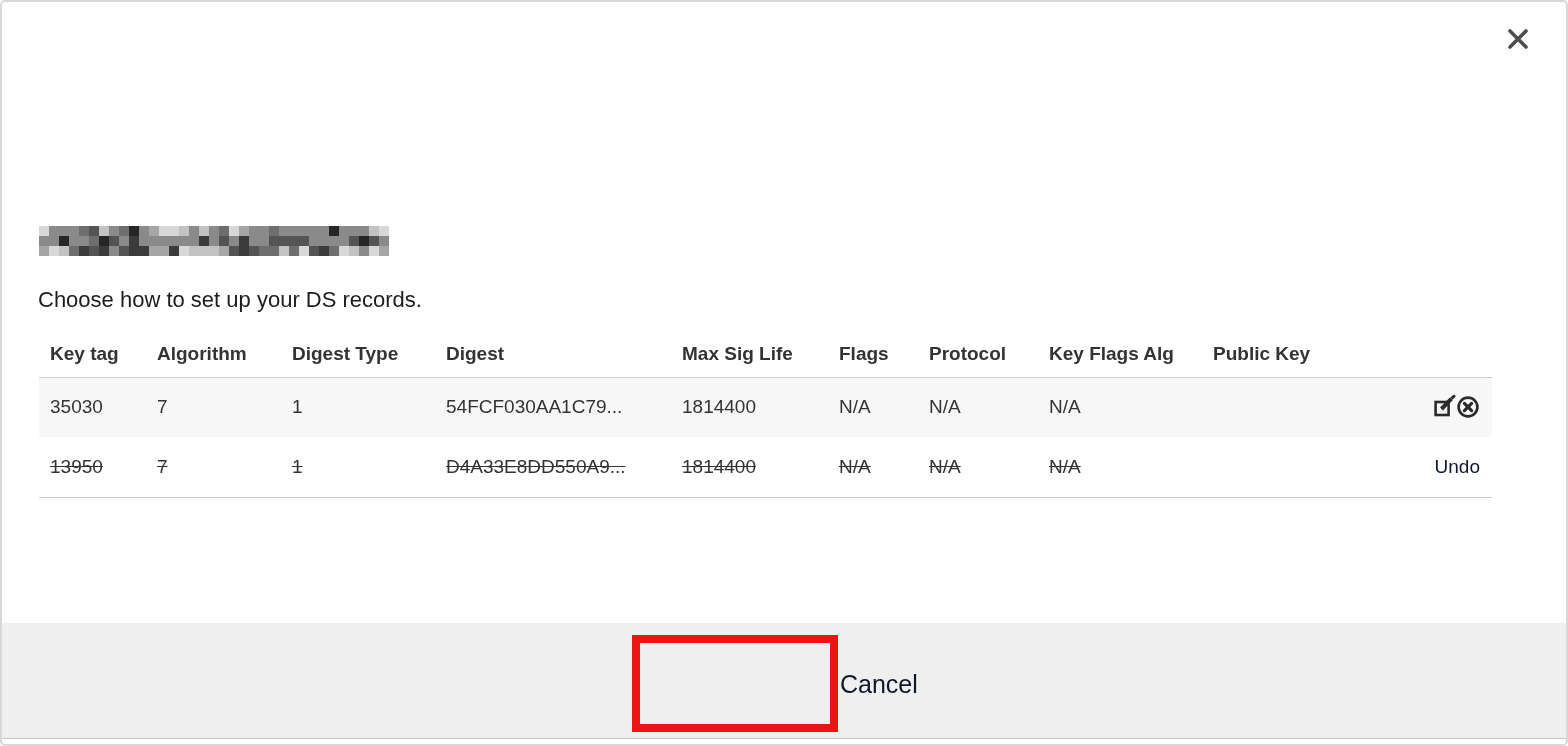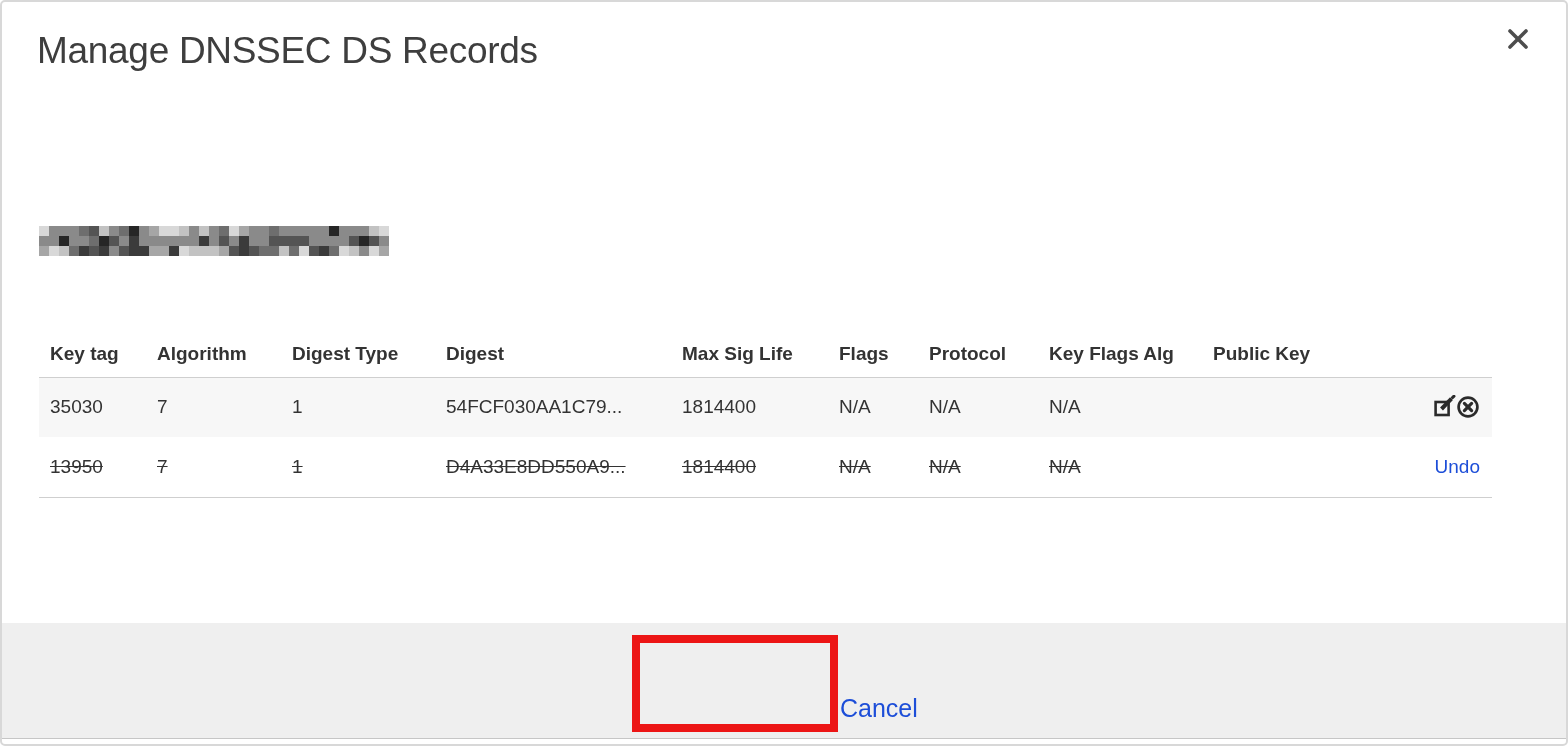--- a/index.html
+++ b/index.html
@@ -92,24 +92,23 @@
     display: inline-block;
     vertical-align: middle;
     width: 24px;
     height: 24px;
     background: none;
     border: none;
     padding: 0;
     cursor: pointer;
   }
   .undo-link, .cancel-link {
-    color: #1d4ed8;
+    color: #0f172a;
     text-decoration: none;
     cursor: pointer;
-    margin-top: 24px;
   }
   .undo-link { font-size: 19px; }
   .add-ds-btn {
     position: absolute;
     left: 37px;
     top: 513px;
     width: 212px;
     height: 41px;
     background: #ffffff;
     border: 3px solid #66a014;
@@ -155,21 +154,20 @@
     left: 838px;
     top: 668px;
     font-size: 25px;
   }
 </style>
 </head>
 <body>
 
 <div class="modal">
 
-  <h1 class="modal-title">Manage DNSSEC DS Records</h1>
 
   <button class="close-btn" aria-label="Close">
     <span>
       <svg width="24" height="24" viewBox="0 0 24 24">
         <line x1="4" y1="4" x2="20" y2="20" stroke="#4d4d4d" stroke-width="3.6" stroke-linecap="round"></line>
         <line x1="20" y1="4" x2="4" y2="20" stroke="#4d4d4d" stroke-width="3.6" stroke-linecap="round"></line>
       </svg>
     </span>
   </button>
 
@@ -274,20 +272,21 @@
       <div class="px" style="background: rgb(84, 84, 84);"></div>
       <div class="px" style="background: rgb(59, 59, 59);"></div>
       <div class="px" style="background: rgb(110, 110, 110);"></div>
       <div class="px" style="background: rgb(216, 216, 216);"></div>
       <div class="px" style="background: rgb(194, 194, 194);"></div>
       <div class="px" style="background: rgb(138, 138, 138);"></div>
       <div class="px" style="background: rgb(216, 216, 216);"></div>
       <div class="px" style="background: rgb(166, 166, 166);"></div>
     </div>
 
+  <div class="instruction">Choose how to set up your DS records.</div>
 
   <div class="ds-table-wrap">
     <table class="ds-table">
       <colgroup>
         <col style="width:118px">
           <col style="width:135px">
           <col style="width:154px">
         <col style="width:236px">
           <col style="width:157px">
           <col style="width:90px">

